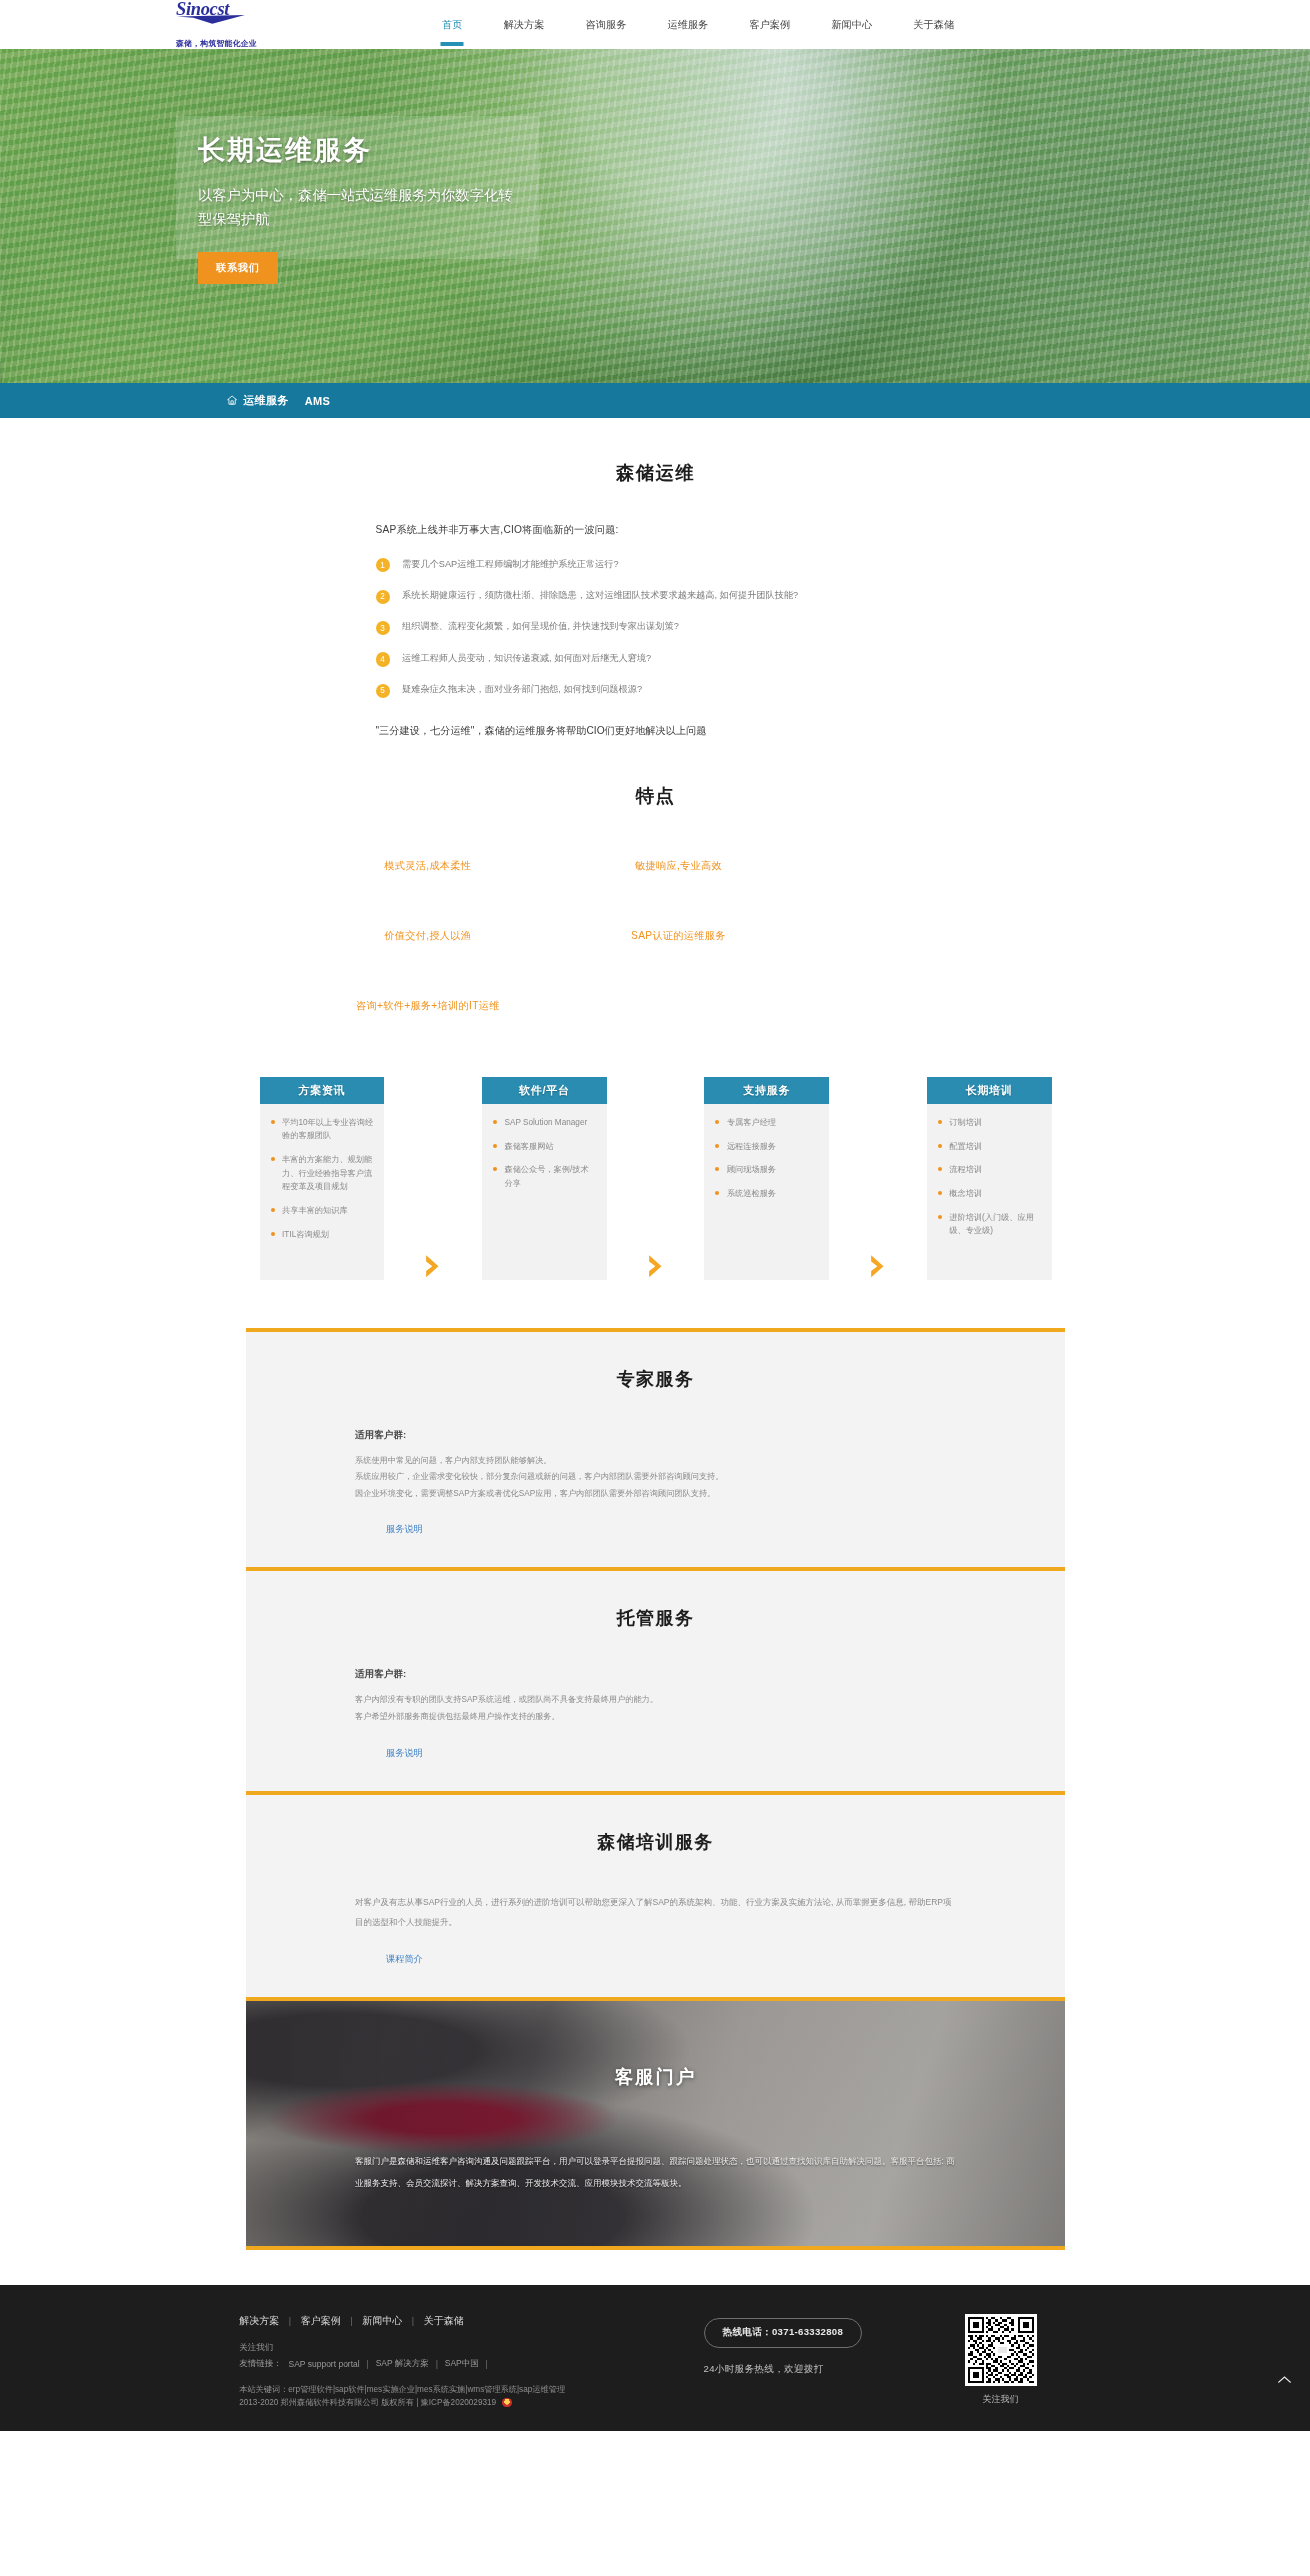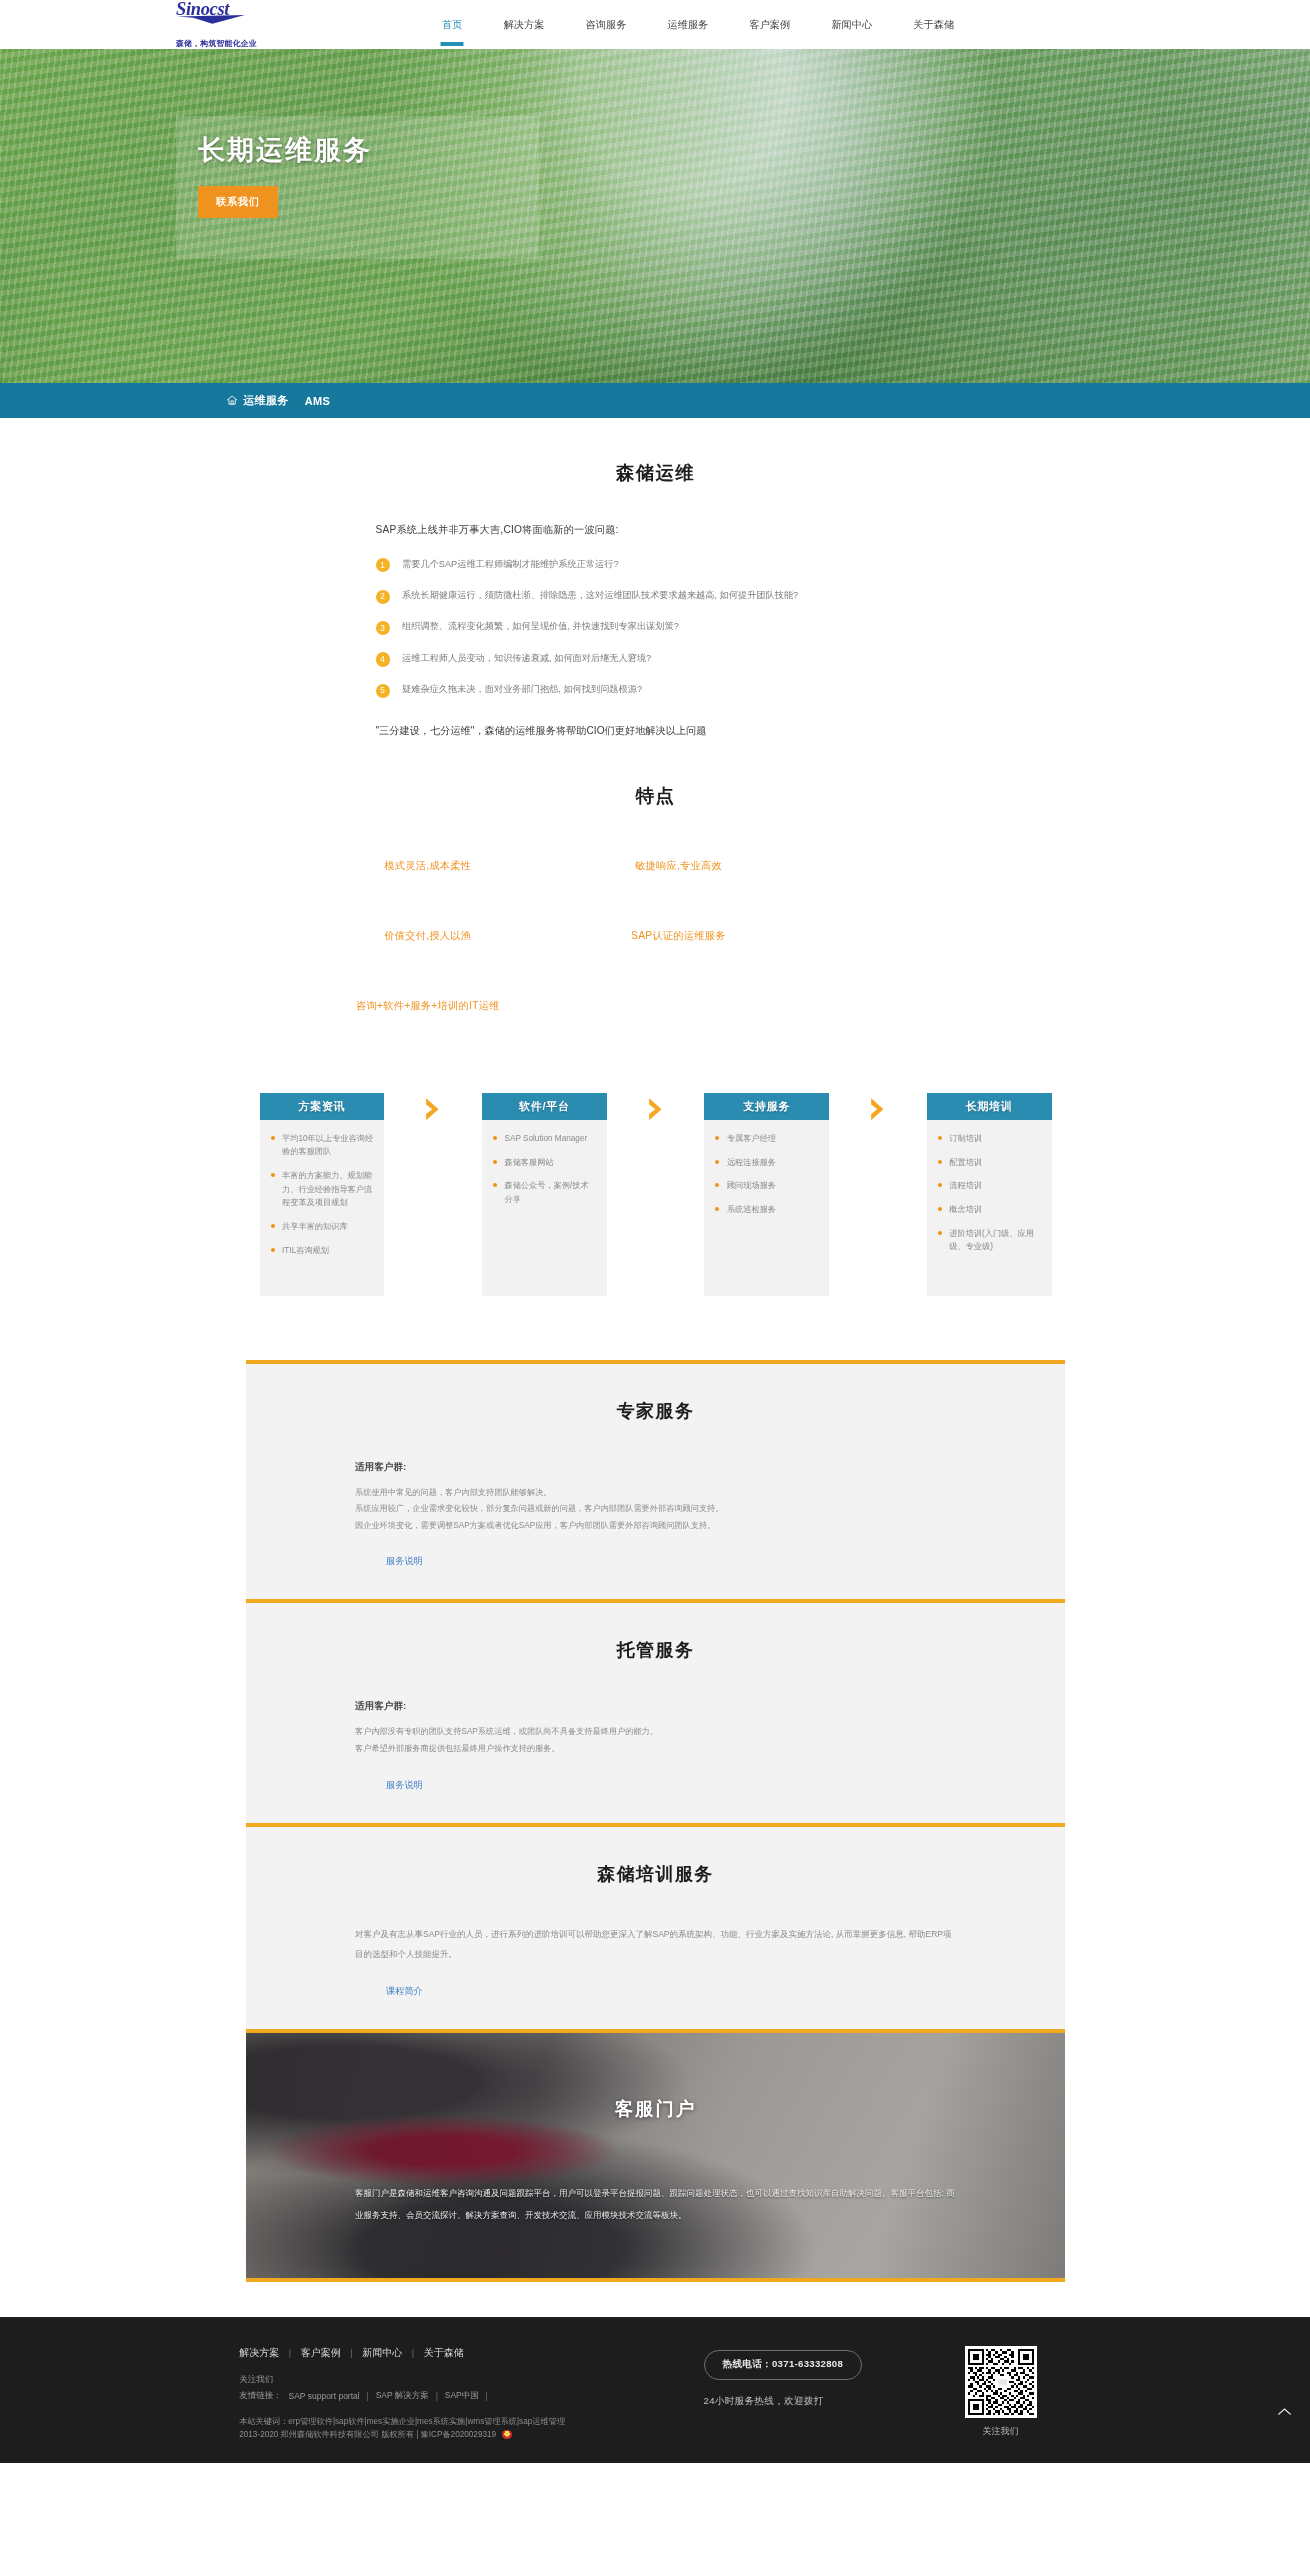--- a/index.html
+++ b/index.html
@@ -110,21 +110,21 @@
   .feat-grid{
     width:683px; margin:42px auto 0; display:flex; flex-wrap:wrap;gap:23px;
   }
   .feat-item{
     width:33.33%; text-align:center; color:#f0921e; font-size:10.2px;
     padding:9.6px 0 23px; letter-spacing:0.3px;
   }
 
   
   .steps{ background:#fff; padding:16.4px 0 48px; }
-  .steps-inner{ width:792px; margin:16px auto; display:flex; align-items:flex-start;gap:36px; }
+  .steps-inner{ width:792px; margin:0 auto; display:flex; align-items:flex-end;gap:36px; }
   .step-card{ width:171px; background:#f2f2f2; }
   .step-head{
     height:27px; background:#2a8cb0; color:#fff; font-size:11px; font-weight:bold;
     display:flex; align-items:center; justify-content:center; letter-spacing:0.7px;
     text-shadow:0 0.7px 1.4px rgba(0,0,0,.25);
   }
   .step-body{ padding:12.3px 11px 22px; min-height:176px; }
   .step-li{
     position:relative; padding-left:11.6px; font-size:8.2px; color:#8a8a8a;
     line-height:1.65; margin-bottom:10.2px;
@@ -231,20 +231,21 @@
     <div class="nav-item">客户案例</div>
     <div class="nav-item">新闻中心</div>
     <div class="nav-item">关于森储</div>
   </nav>
 </header>
 
 <section class="hero">
   <div class="hero-panel"></div>
   <div class="hero-content">
     <div class="hero-title">长期运维服务</div>
+    <div class="hero-sub">以客户为中心，森储一站式运维服务为你数字化转型保驾护航</div>
     <button class="hero-btn">联系我们</button>
   </div>
 </section>
 
 <div class="crumb-bar">
   <div class="crumb-inner">
     <svg class="crumb-home" viewBox="0 0 16 16">
       <path d="M8 1.6 L15 7.4 L13 7.4 L13 14.4 L3 14.4 L3 7.4 L1 7.4 Z
                M6.2 9.2 L9.8 9.2 L9.8 14.4 L6.2 14.4 Z" fill="none" stroke="#ffffff" stroke-width="1.3" stroke-linejoin="round"></path>
     </svg>

